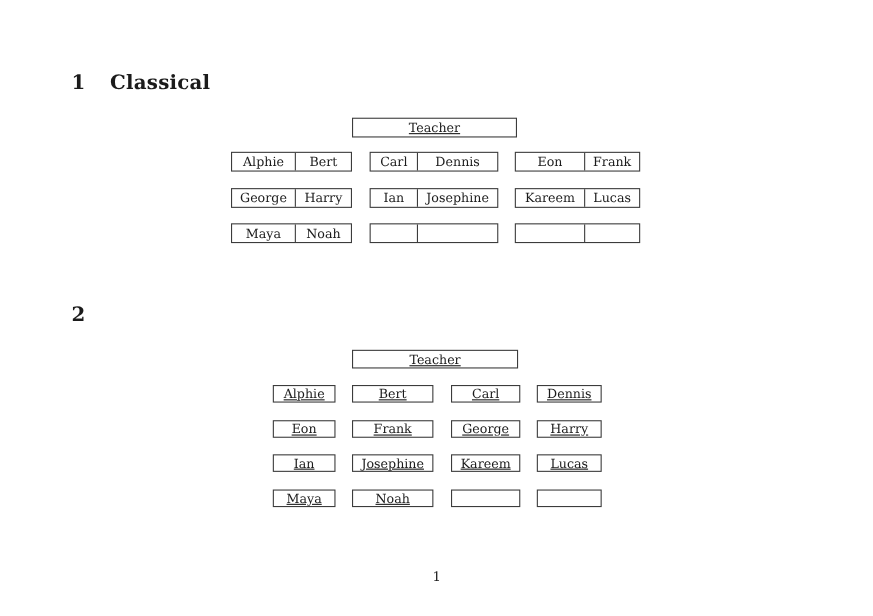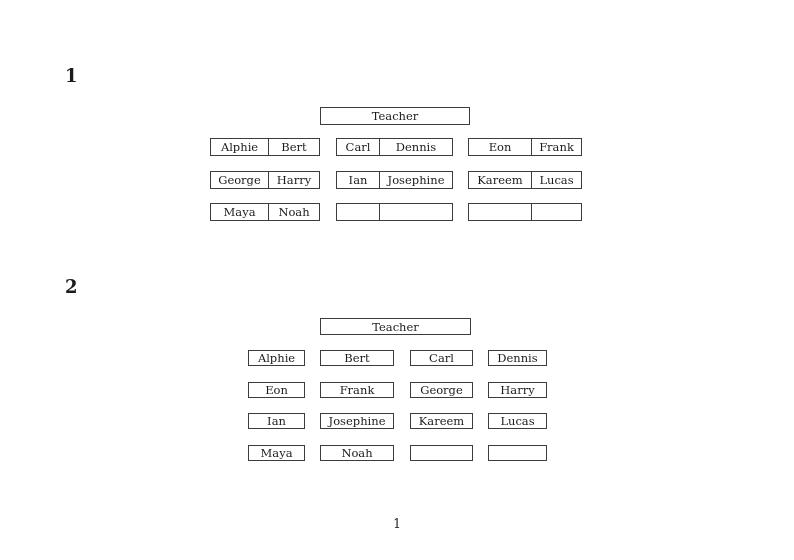--- a/index.html
+++ b/index.html
@@ -25,20 +25,21 @@
   .box {
     position:absolute;
     border:1px solid #3c3c3c;
     background:#ffffff;
     display:flex;
     align-items:center;
     justify-content:center;
     font-size:11.5px;
     color:#1b1b1b;
     white-space:nowrap;
+    text-decoration:underline;
   }
   .desk {
     position:absolute;
     border:1px solid #3c3c3c;
     background:#ffffff;
     display:flex;
   }
   .desk .cell {
     display:flex;
     align-items:center;
@@ -57,20 +58,21 @@
     color:#1b1b1b;
   }
 </style>
 </head>
 <body>
 
 <div class="page">
 
   <div class="heading" style="left:65px; top:66px;">
     <span class="num">1</span>
+    <span>Classical</span>
   </div>
 
   <div class="box" style="left:320px; top:107px; width:150px; height:18px;">
     <span>Teacher</span>
   </div>
 
   <div class="desk" style="left:210px; top:138px; width:110px; height:18px;">
     <div class="cell" style="width:57px;">Alphie</div>
     <div class="cell">Bert</div>
   </div>

